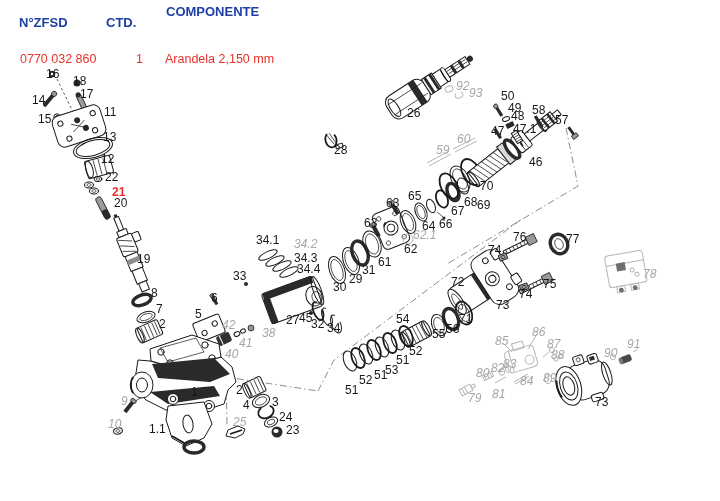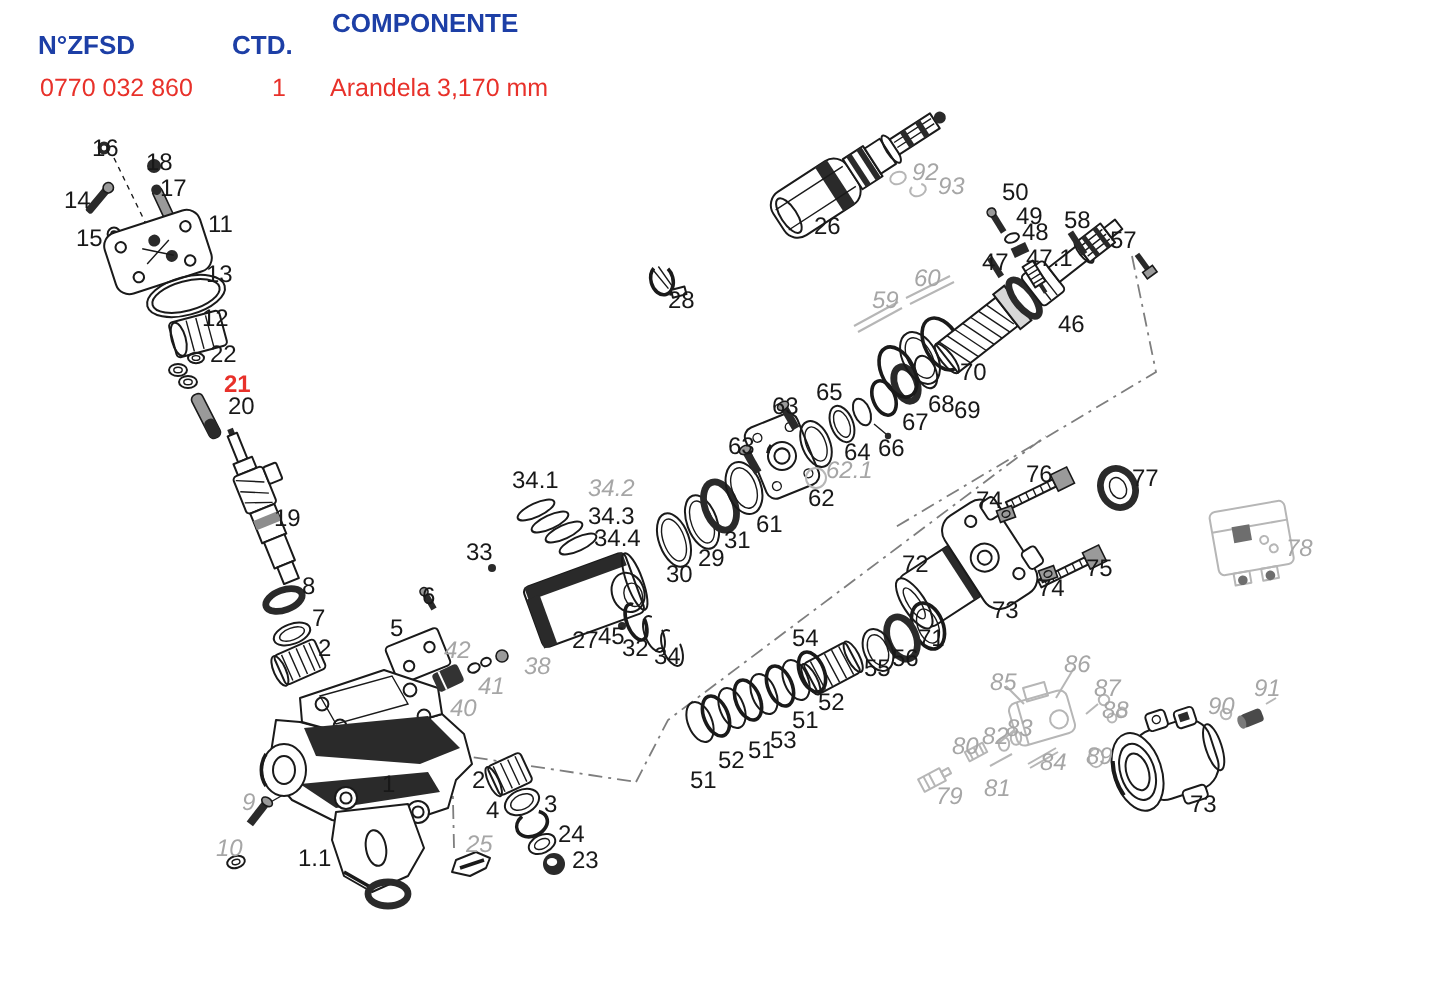--- a/index.html
+++ b/index.html
@@ -1,20 +1,20 @@
 <!DOCTYPE html>
 <html><head>
 <meta charset="utf-8">
 <style>
   html,body{margin:0;padding:0;background:#fff;}
   .stage{position:relative;width:720px;height:501px;background:#fff;overflow:hidden;
          font-family:"Liberation Sans",sans-serif;}
   .hdr span{position:absolute;white-space:nowrap;}
   .hcol{font-weight:bold;font-size:13px;color:#1d3fa6;}
-  .hval{font-size:12.5px;color:#e8312a;}
+  .hval{font-size:12.5px;color:#e8312a;margin-top:15px;}
   svg{position:absolute;left:0;top:0;}
   .ln{fill:none;stroke:#1a1a1a;stroke-width:1;stroke-linejoin:round;stroke-linecap:round;}
   .lt{fill:none;stroke:#1a1a1a;stroke-width:.7;}
   .ln2{fill:none;stroke:#1a1a1a;stroke-width:1.8;}
   .thk{fill:none;stroke:#2a2a2a;stroke-width:3.4;}
   .fw{fill:#fff;stroke:#1a1a1a;stroke-width:1;stroke-linejoin:round;}
   .fd{fill:#2a2a2a;stroke:none;}
   .fg{fill:#9a9a9a;stroke:#1a1a1a;stroke-width:.8;}
   .gh{fill:none;stroke:#b6b6b6;stroke-width:1;stroke-linejoin:round;}
   .ghd{fill:#6e6e6e;stroke:none;}
@@ -24,25 +24,25 @@
   .lbl.g{fill:#a6a6a6;font-style:italic;}
   .lbl.r{fill:#e8312a;font-weight:bold;}
 </style>
 </head>
 <body>
 
 <div class="stage">
 
   <div class="hdr">
     <span class="hcol" style="left:19px;top:15px">N°ZFSD</span>
-    <span class="hcol" style="left:116px;top:15px">CTD.</span>
+    <span class="hcol" style="left:106px;top:15px">CTD.</span>
     <span class="hcol" style="left:166px;top:4px">COMPONENTE</span>
     <span class="hval" style="left:20px;top:37px">0770 032 860</span>
     <span class="hval" style="left:136px;top:37px">1</span>
-    <span class="hval" style="left:165px;top:37px">Arandela 3,170 mm</span>
+    <span class="hval" style="left:165px;top:37px">Arandela 2,150 mm</span>
   </div>
 
   <svg width="720" height="501" viewBox="0 0 720 501">
 
     <g>
       <polyline class="dash" points="566,128 578,186 447,264"></polyline>
       <polyline class="dash" points="318,391 334,360 523,218"></polyline>
       <polyline class="dash" points="227,424 226,377 318,391"></polyline>
     </g>
 

